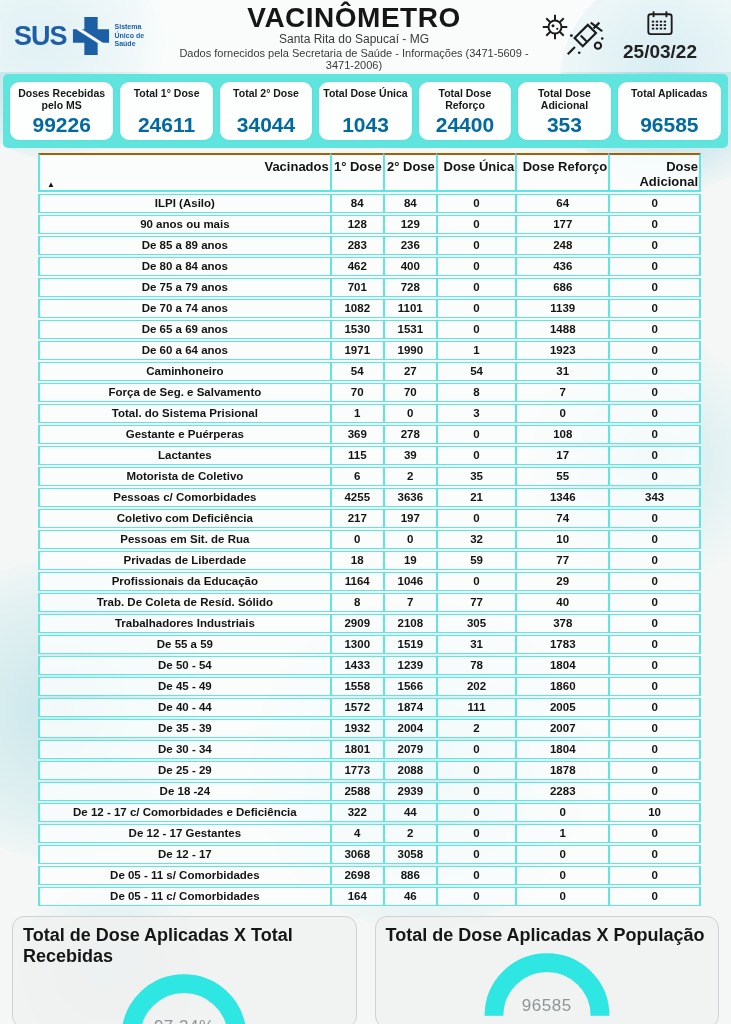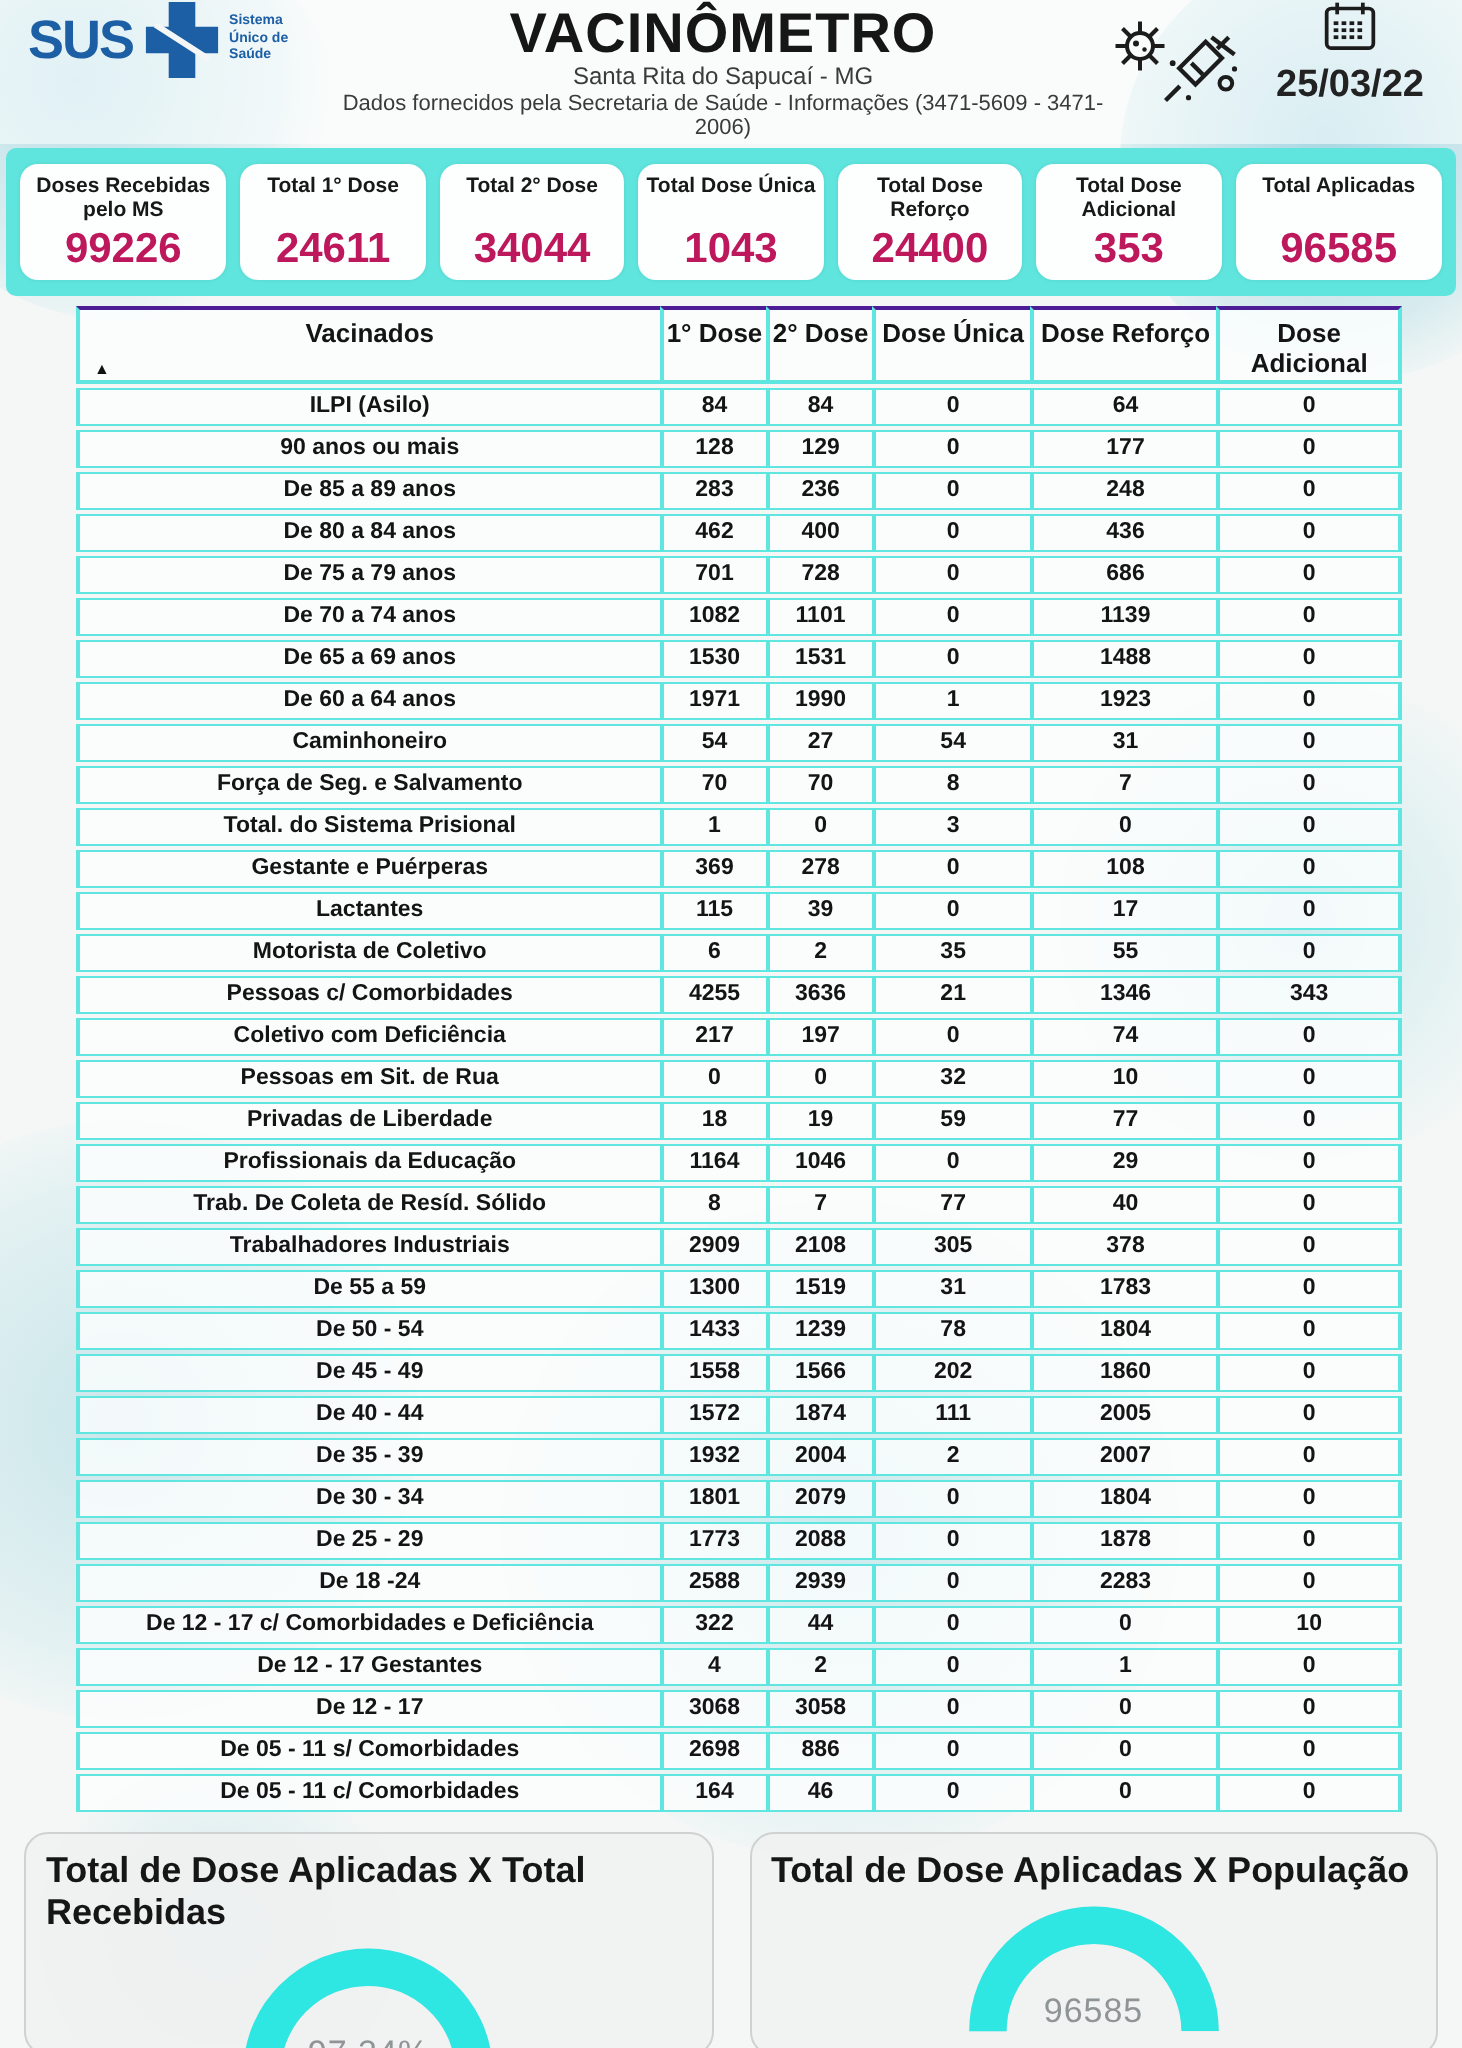--- a/index.html
+++ b/index.html
@@ -19,22 +19,22 @@
   .wm2 { left:560px; top:-30px; width:230px; height:220px; background:radial-gradient(circle at 45% 45%, rgba(120,195,215,.6), rgba(150,210,222,.3) 55%, transparent 75%); }
   .wm3 { left:-90px; top:560px; width:300px; height:300px; background:radial-gradient(circle at 50% 50%, rgba(150,210,220,.45), rgba(170,220,228,.22) 55%, transparent 75%); }
   .wm4 { left:250px; top:600px; width:340px; height:330px; background:radial-gradient(circle at 50% 50%, rgba(140,215,225,.4), rgba(170,225,230,.2) 55%, transparent 75%); }
   .wm5 { left:520px; top:330px; width:260px; height:260px; background:radial-gradient(circle at 50% 50%, rgba(150,215,225,.4), transparent 70%); }
   .wm6 { left:10px; top:880px; width:200px; height:170px; background:radial-gradient(circle at 50% 50%, rgba(160,215,225,.4), transparent 70%); }
 
   
   .header {
     position:relative; z-index:1;
     height: 72px;
-    display:flex; align-items:flex-start;
-    padding: 0 10px 0 14px;
+    display:flex; align-items:center;
+    padding: 0 25px 0 14px;
     background: rgba(255,255,255,.55);
   }
   .sus-logo { display:flex; align-items:center; gap:5px; width:156px; flex:none; }
   .sus-text { color:#1d5fa5; font-weight:bold; font-size:27px; letter-spacing:-1px; }
   .sus-cross { flex:none; }
   .sus-sub { color:#1d5fa5; font-size:7px; font-weight:bold; line-height:1.25; width:42px; }
   .title-block { flex:1; text-align:center; padding-top:2px; }
   .main-title { margin:0; font-size:28px; font-weight:bold; letter-spacing:.5px; line-height:1.05; color:#161616; }
   .subtitle-city { font-size:12px; color:#3a3a3a; margin-top:0; }
   .subtitle-info { font-size:11px; color:#3a3a3a; margin-top:1px; }
@@ -56,36 +56,37 @@
     flex:1;
     background:#fdffff;
     border-radius:9px;
     text-align:center;
     padding: 5px 1px 3px;
     display:flex; flex-direction:column; justify-content:space-between;
     box-shadow: 0 0 2px rgba(0,0,0,.08);
   }
   .stat-card.wide { flex:1.12; }
   .stat-label { font-size:10.5px; font-weight:bold; line-height:1.15; color:#181818; }
-  .stat-value { font-size:21px; font-weight:bold; color:#be185d; line-height:1; padding-bottom:2px; }
+  .stat-value { font-size:21px; font-weight:bold; color:#0369a1; line-height:1; padding-bottom:2px; }
 
   
   .table-wrap { position:relative; z-index:1; margin: 3px 30px 0 38px; }
   table.vac {
     width:100%;
     border-collapse:separate;
     border-spacing: 0 2px;
     table-layout: fixed;
   }
   table.vac th {
     font-size:13px; font-weight:bold; color:#141414;
     background: rgba(252,254,254,.85);
-    border-top:2px solid #4c1d95; border-bottom:2px solid #5fe6e0;
+    border-top:2px solid #a16207; border-bottom:2px solid #5fe6e0;
     height: 32px; vertical-align: top; padding-top:4px;
     position:relative;
+    text-align:right;
   }
   table.vac th, table.vac td { border-left:2px solid #5fe6e0; }
   table.vac th:last-child, table.vac td:last-child { border-right:2px solid #5fe6e0; }
   table.vac td {
     font-size:11.5px; font-weight:bold; color:#141414;
     text-align:center;
     background: rgba(252,254,254,.8);
     border-top:1.5px solid #5fe6e0; border-bottom:1.5px solid #5fe6e0;
     padding: 2px 2px;
     line-height: 13px;

